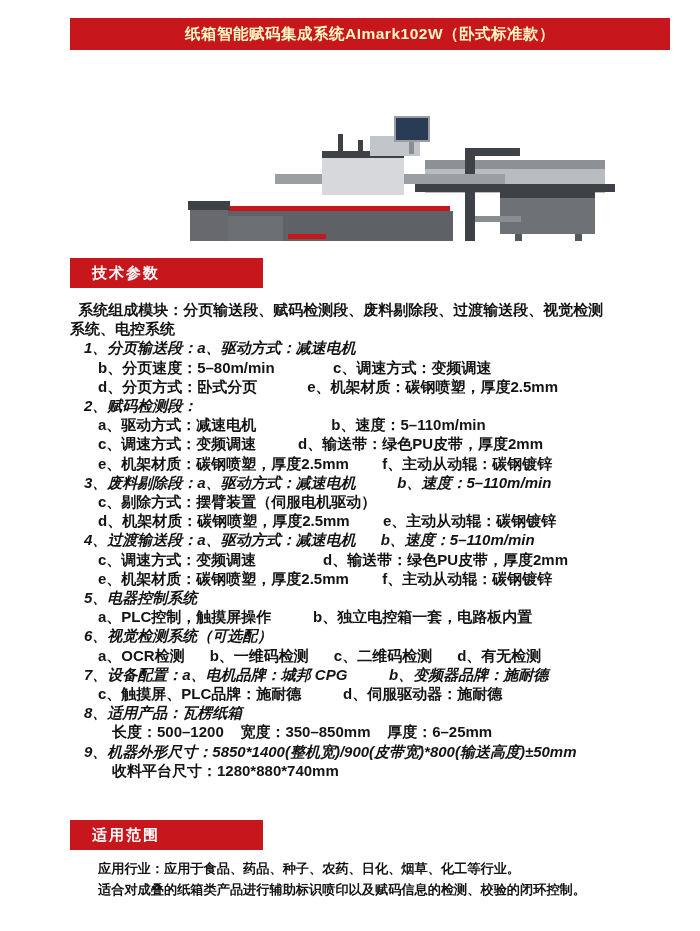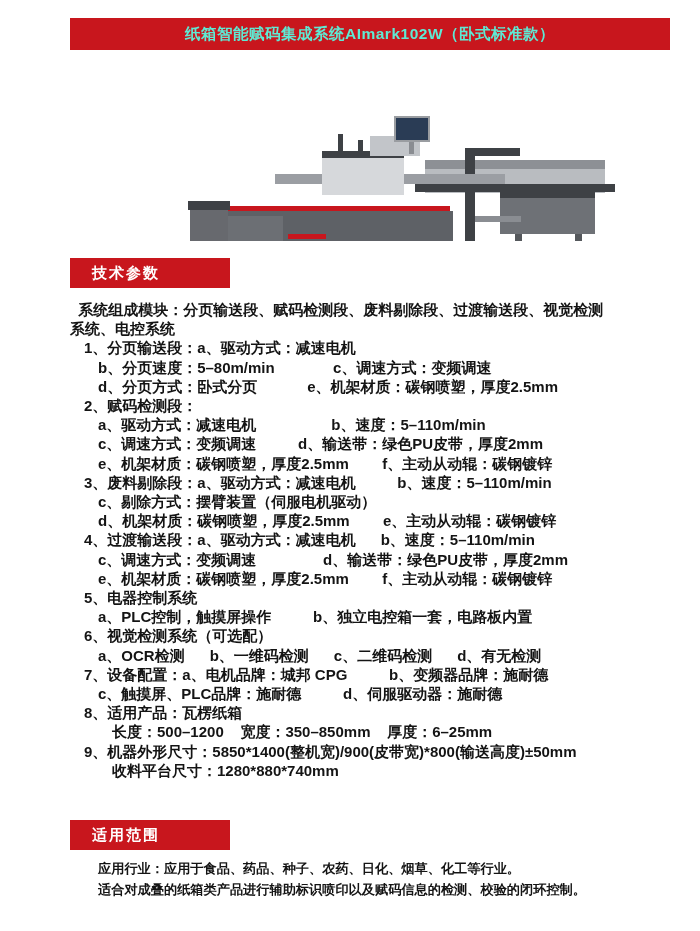--- a/index.html
+++ b/index.html
@@ -28,21 +28,21 @@
     left: 70px;
     top: 18px;
     width: 600px;
     height: 32px;
     background: #c8161d;
     display: flex;
     align-items: center;
     justify-content: center;
   }
   .title-bar .title-text {
-    color: #5eead4;
+    color: #fef9c3;
     font-size: 15.5px;
     font-weight: bold;
     letter-spacing: 0.5px;
     white-space: nowrap;
   }
 
   
   .photo-area {
     position: absolute;
     left: 70px;
@@ -65,21 +65,21 @@
   .m-light { background: #8d9095; }
   .m-red { background: #c8161d; }
   .m-silver { background: #b9bcc0; }
 
   
   .section-head {
     position: absolute;
     left: 70px;
     background: #c8161d;
     height: 30px;
-    width: 160px;
+    width: 193px;
     display: flex;
     align-items: center;
     padding-left: 22px;
     box-sizing: border-box;
   }
   .section-head span {
     color: #fff;
     font-size: 15px;
     font-weight: bold;
     letter-spacing: 2px;
@@ -95,21 +95,21 @@
     width: 600px;
     font-size: 15px;
     line-height: 19.2px;
     color: #141414;
   }
   .spec-line {
     white-space: pre;
     font-weight: bold;
   }
   .indent1 { padding-left: 28px; }
-  .indent2 { padding-left: 14px; }
+  .indent2 { padding-left: 14px; font-style: italic; }
   .indent3 { padding-left: 42px; }
   .indent0 { padding-left: 0px; }
 
   .scope-block {
     position: absolute;
     left: 70px;
     top: 858px;
     width: 600px;
     font-size: 13.2px;
     line-height: 21px;

